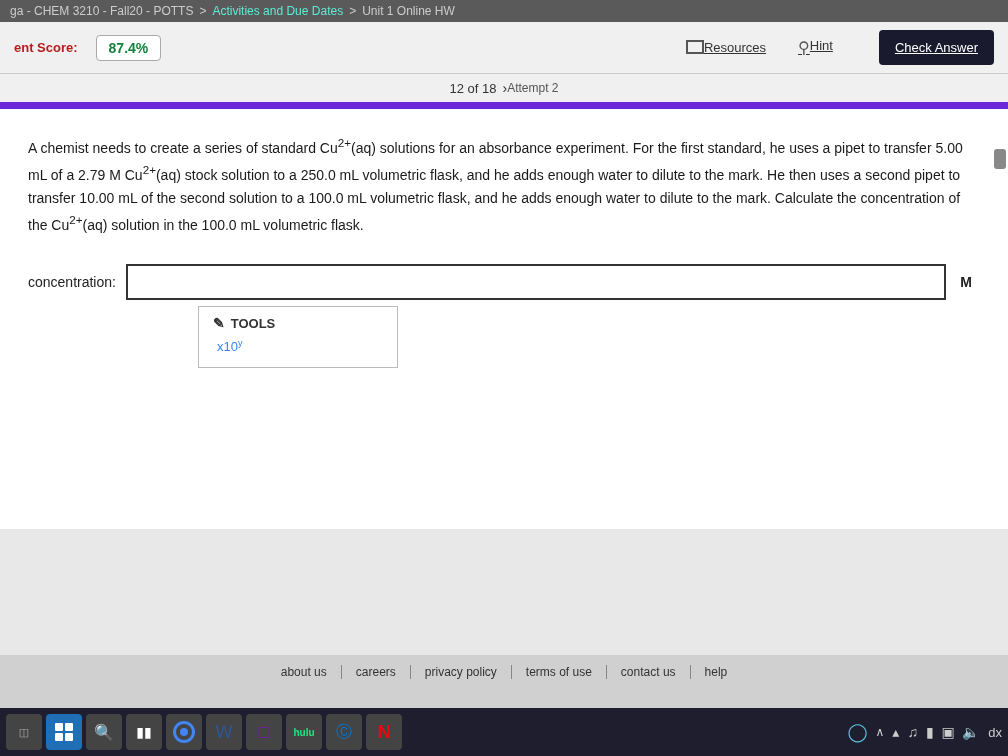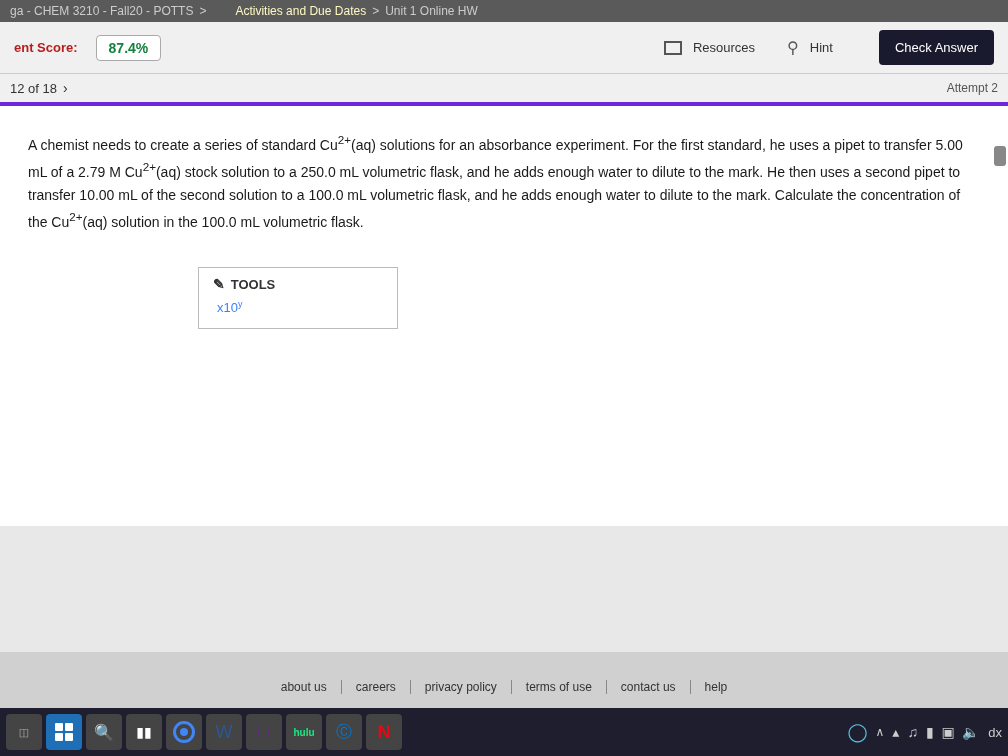--- a/index.html
+++ b/index.html
@@ -9,21 +9,21 @@
     .breadcrumb-bar {
       background: #5a5a5a;
       color: #ccc;
       font-size: 12px;
       padding: 4px 10px;
       display: flex;
       align-items: center;
       gap: 6px;
     }
     .breadcrumb-bar span { color: #ccc; }
-    .breadcrumb-bar a { color: #fef9c3; text-decoration: none; margin-left: 23px; }
+    .breadcrumb-bar a { color: #5eead4; text-decoration: none; }
 
     
     .header-row {
       background: #f0f0f0;
       border-bottom: 1px solid #ccc;
       display: flex;
       align-items: center;
       padding: 8px 14px;
       gap: 12px;
     }
@@ -38,28 +38,28 @@
       border: 1px solid #aaa;
       border-radius: 4px;
       padding: 4px 12px;
       font-size: 14px;
       font-weight: bold;
       color: #15803d;
     }
     .spacer { flex: 1; }
     .resources-btn, .hint-btn, .check-answer-btn {
       display: flex;
-      align-items: center;
-      gap: 11px;
+      gap: 0;
       cursor: pointer;
       border: none;
       background: transparent;
       font-size: 13px;
       color: #333;
       padding: 6px 10px;
+      text-decoration: underline;
     }
     .check-answer-btn {
       background: #1a1a2e;
       color: white;
       border-radius: 4px;
       padding: 10px 16px;
       font-size: 13px;
       margin-left: 24px;
     }
     .resource-icon {
@@ -70,25 +70,25 @@
       position: relative;
     }
     .hint-icon {
       font-size: 16px;
       color: #555;
     }
 
     
     .nav-row {
       background: #f0f0f0;
-      padding: 6px 10px;
-      display: flex;
-      align-items: center;
-      justify-content: space-between;
-      border-bottom: 4px solid #6d28d9;
+      padding: 6px 2px;
+      display: flex;
+      align-items: center;
+      justify-content: center;
+      border-bottom: 7px solid #6d28d9;
     }
     .question-nav {
       font-size: 13px;
       color: #333;
       display: flex;
       align-items: center;
       gap: 6px;
     }
     .attempt-label {
       font-size: 12px;
@@ -188,21 +188,21 @@
       border-radius: 3px;
     }
 
     
     .footer {
       background: #d0d0d0;
       display: flex;
       justify-content: center;
       align-items: center;
       gap: 0;
-      padding: 28px 0 6px 0;
+      padding: 10px 0 6px 0;
       font-size: 12px;
     }
     .footer a {
       color: #333;
       text-decoration: none;
       padding: 0 14px;
       border-right: 1px solid #888;
     }
     .footer a:last-child { border-right: none; }
 
@@ -295,20 +295,25 @@
     <div class="scroll-indicator"></div>
 
     <div class="question-text">
       A chemist needs to create a series of standard Cu<sup>2+</sup>(aq) solutions for an absorbance experiment. For the first standard, he
       uses a pipet to transfer 5.00 mL of a 2.79 M Cu<sup>2+</sup>(aq) stock solution to a 250.0 mL volumetric flask, and he adds enough
       water to dilute to the mark. He then uses a second pipet to transfer 10.00 mL of the second solution to a 100.0 mL
       volumetric flask, and he adds enough water to dilute to the mark. Calculate the concentration of the Cu<sup>2+</sup>(aq) solution in the
       100.0 mL volumetric flask.
     </div>
 
+    <div class="answer-row">
+      <span class="conc-label">concentration:</span>
+      <input class="answer-input" type="text" style="">
+      <span class="unit-label">M</span>
+    </div>
 
     <div class="tools-dropdown">
       <button class="tools-btn">
         <span class="tools-pencil">✎</span>
         <span>TOOLS</span>
       </button>
       <button class="x10y-btn">
         <span>x10<sup>y</sup></span>
       </button>
     </div>

